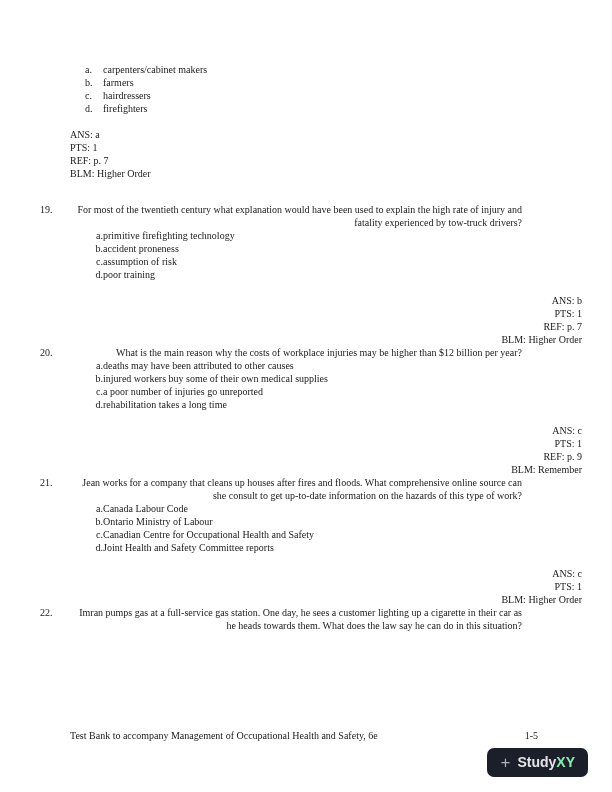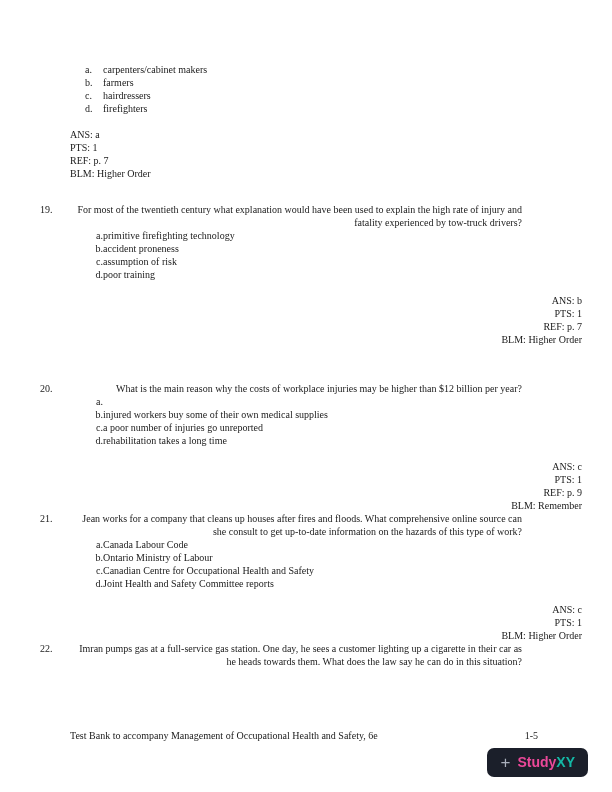--- a/index.html
+++ b/index.html
@@ -15,21 +15,21 @@
   .q { display:flex; }
   .q-num { width:30px; flex:0 0 30px; }
   .q-body { flex:1;text-align:right; }
   .q-text { max-width:452px; }
   .options { padding-left:15px; }
   .option { display:flex; }
   .opt-letter { width:18px; flex:0 0 18px; }
   .opt-text { max-width:410px; }
   .answer { margin-top:13px; }
   .mt-q19 { margin-top:23px; }
-  .mt-q20 { margin-top:36px; }
+  .mt-q20 { }
   .mt-q21 { }
   .mt-q22 { }
   .footer {
     position:absolute; left:70px; right:74px; top:729px;
     display:flex; justify-content:space-between;
   }
   .badge {
     position:absolute; right:24px; top:748px; height:29px;
     display:flex; align-items:center; gap:7px; padding:0 13px;
     border-radius:7px;
@@ -101,20 +101,21 @@
     </div>
   </section>
 
   <section class="q mt-q20">
     <span class="q-num">20.</span>
     <div class="q-body">
       <div class="q-text">What is the main reason why the costs of workplace injuries may be higher than $12 billion per year?</div>
       <div class="options">
         <div class="option">
           <span class="opt-letter">a.</span>
+          <span class="opt-text">deaths may have been attributed to other causes</span>
         </div>
         <div class="option">
           <span class="opt-letter">b.</span>
           <span class="opt-text">injured workers buy some of their own medical supplies</span>
         </div>
         <div class="option">
           <span class="opt-letter">c.</span>
           <span class="opt-text">a poor number of injuries go unreported</span>
         </div>
         <div class="option">
@@ -170,14 +171,14 @@
 
 </div>
 
 <div class="footer">
   <span>Test Bank to accompany Management of Occupational Health and Safety, 6e</span>
   <span>1-5</span>
 </div>
 
 <div class="badge" style="background-color: rgb(27, 31, 42);">
   <span class="plus" style="color: rgb(170, 176, 188);">+</span>
-  <span><span style="color: #ec4899;">Study</span><span style="color: #14b8a6;">XY</span></span>
+  <span><span style="color: #e5e5e5;">Study</span><span style="color: #86efac;">XY</span></span>
 </div>
 
 </body></html>

